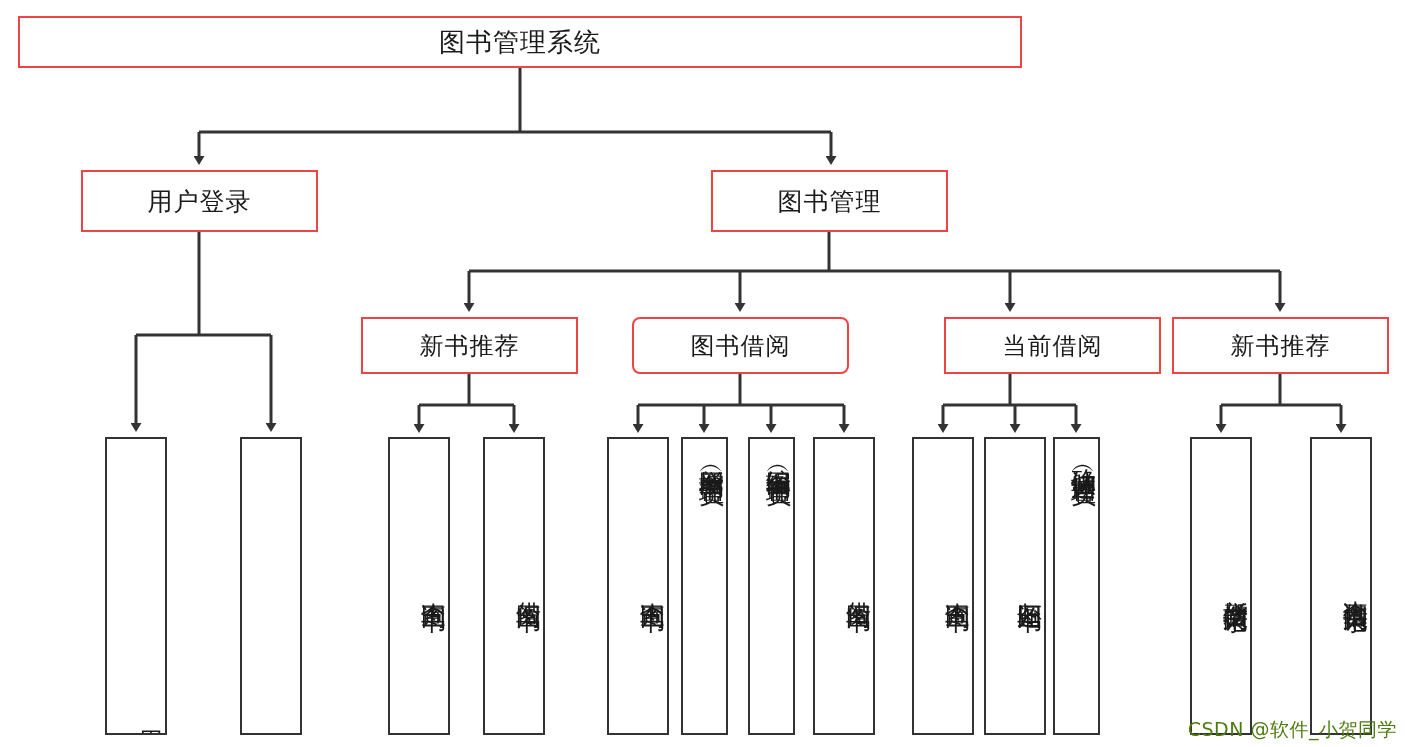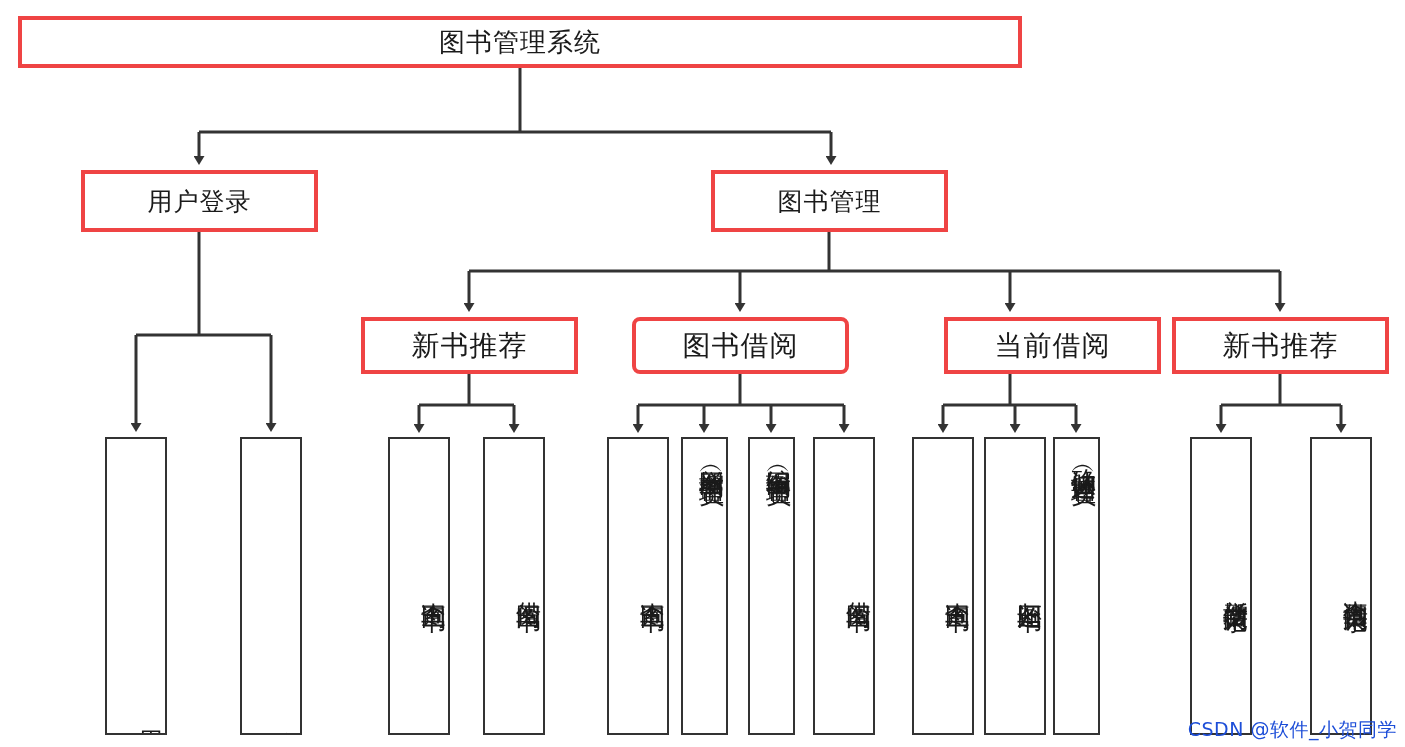--- a/index.html
+++ b/index.html
@@ -18,34 +18,34 @@
   svg.connectors{
     position:absolute;
     left:0; top:0;
     width:1405px; height:747px;
     pointer-events:none;
   }
   .node{
     position:absolute;
     box-sizing:border-box;
     background:#ffffff;
-    border:4px solid #ef4444;
+    border:2px solid #ef4444;
     display:flex;
     align-items:center;
     justify-content:center;
     color:#1a1a1a;
   }
   .node.h{
     font-size:25px;
     letter-spacing:1px;
     line-height:1;
   }
   .node.root{ font-size:26px; }
   .node.lvl2{ font-size:25px; }
-  .node.lvl3{ font-size:28px; }
+  .node.lvl3{ font-size:24px; }
   .leaf{
     position:absolute;
     box-sizing:border-box;
     background:#ffffff;
     border:2px solid #333333;
     overflow:hidden;
   }
   .leaf .vtext{
     position:absolute;
     left:0; right:0;
@@ -60,21 +60,21 @@
     white-space:nowrap;
   }
   .leaf.align-bottom .vtext{ bottom:14px; }
   .leaf.align-center .vtext{ top:50%; transform:translateY(-50%); }
   .leaf.align-top .vtext{ top:10px; }
   .watermark{
     position:absolute;
     right:8px;
     bottom:4px;
     font-size:19px;
-    color:#1d4ed8;
+    color:#4d7c0f;
     letter-spacing:0.5px;
     white-space:nowrap;
     user-select:none;
   }
 </style>
 </head>
 <body>
 
 <div id="stage">
 

